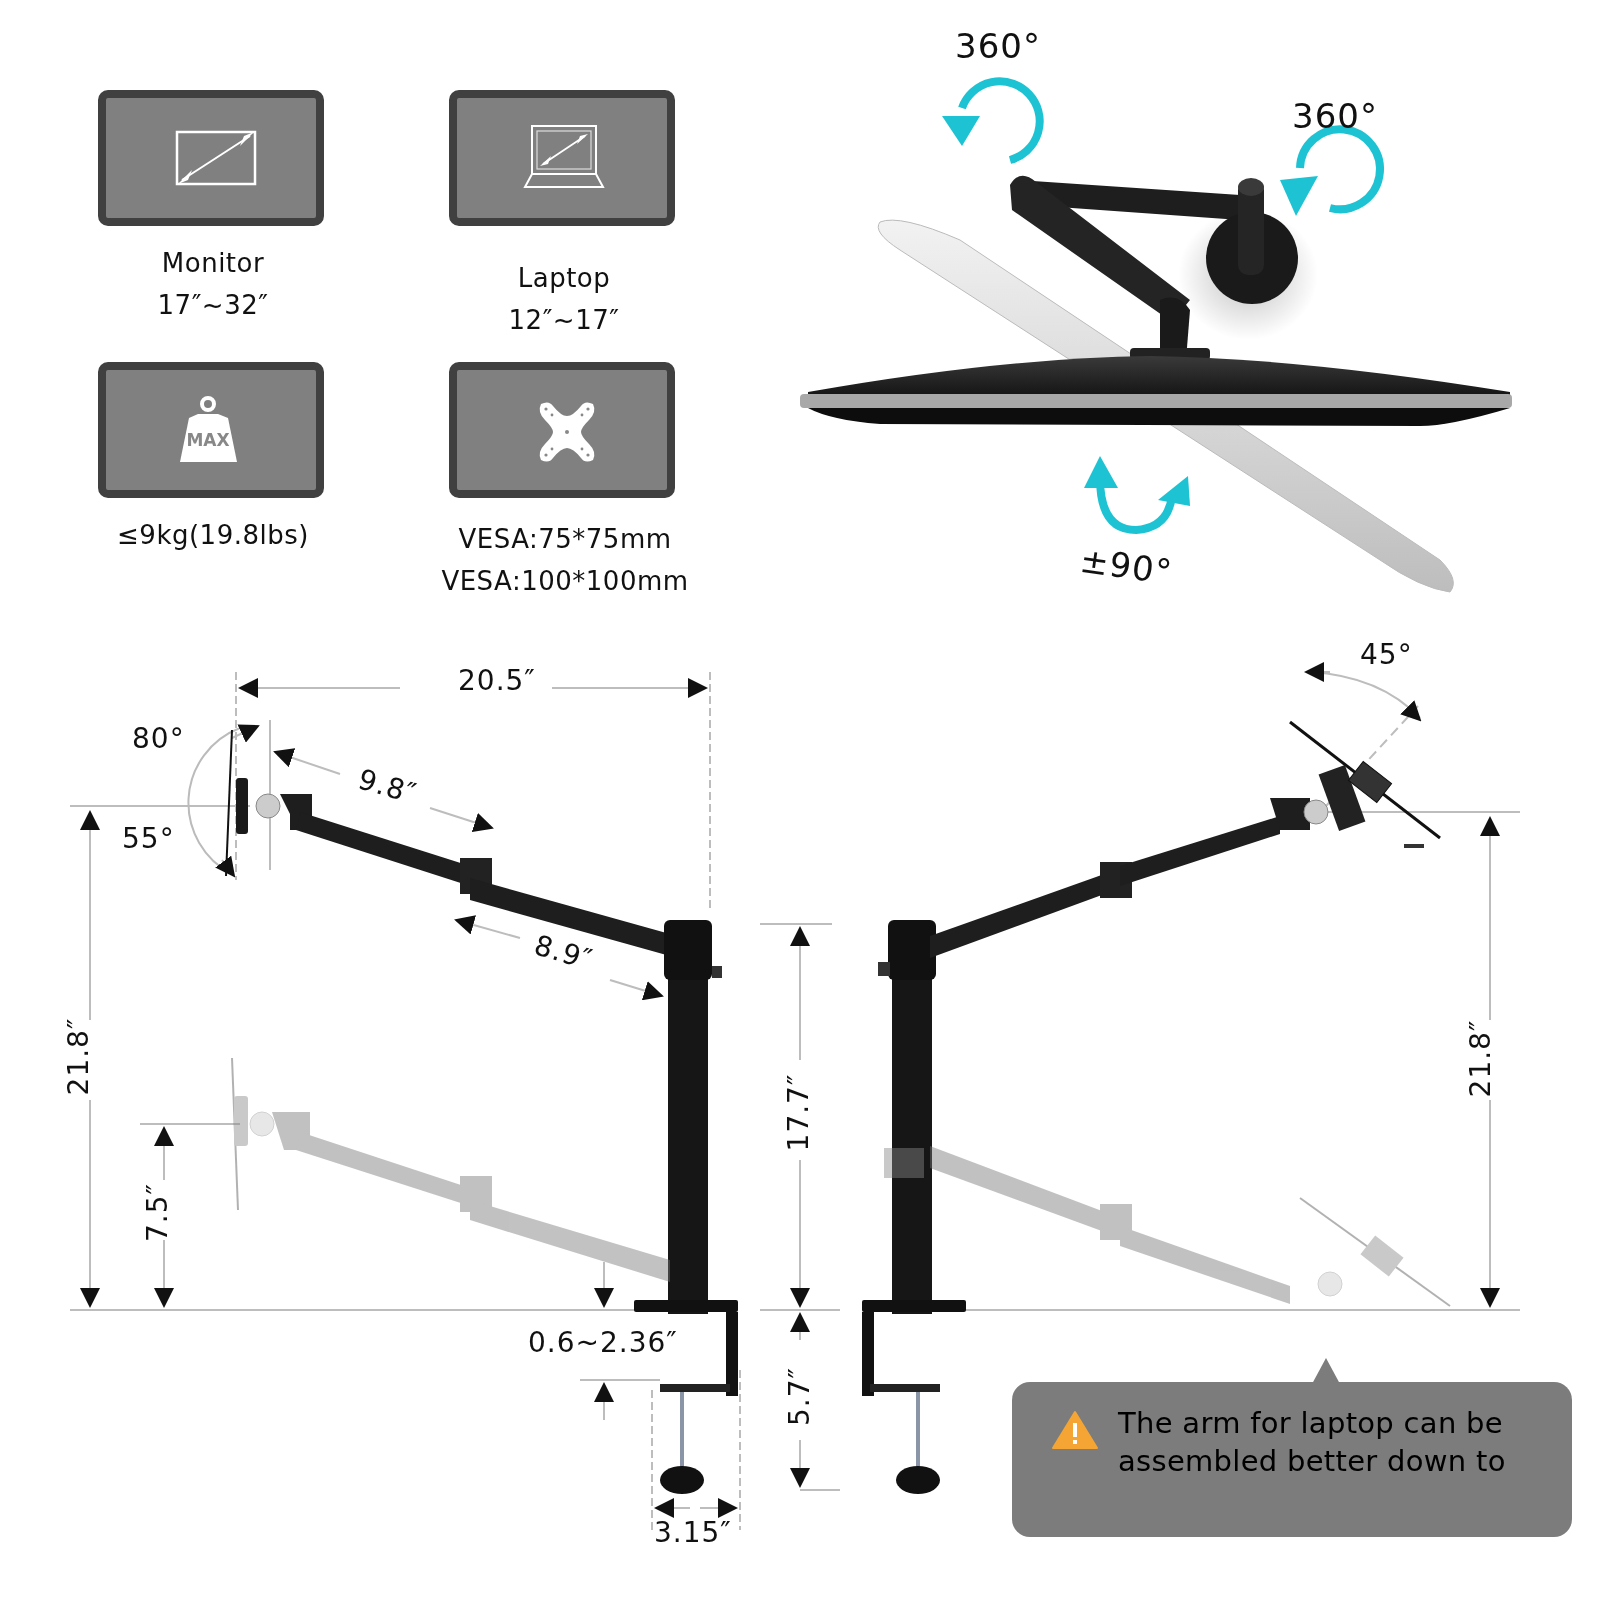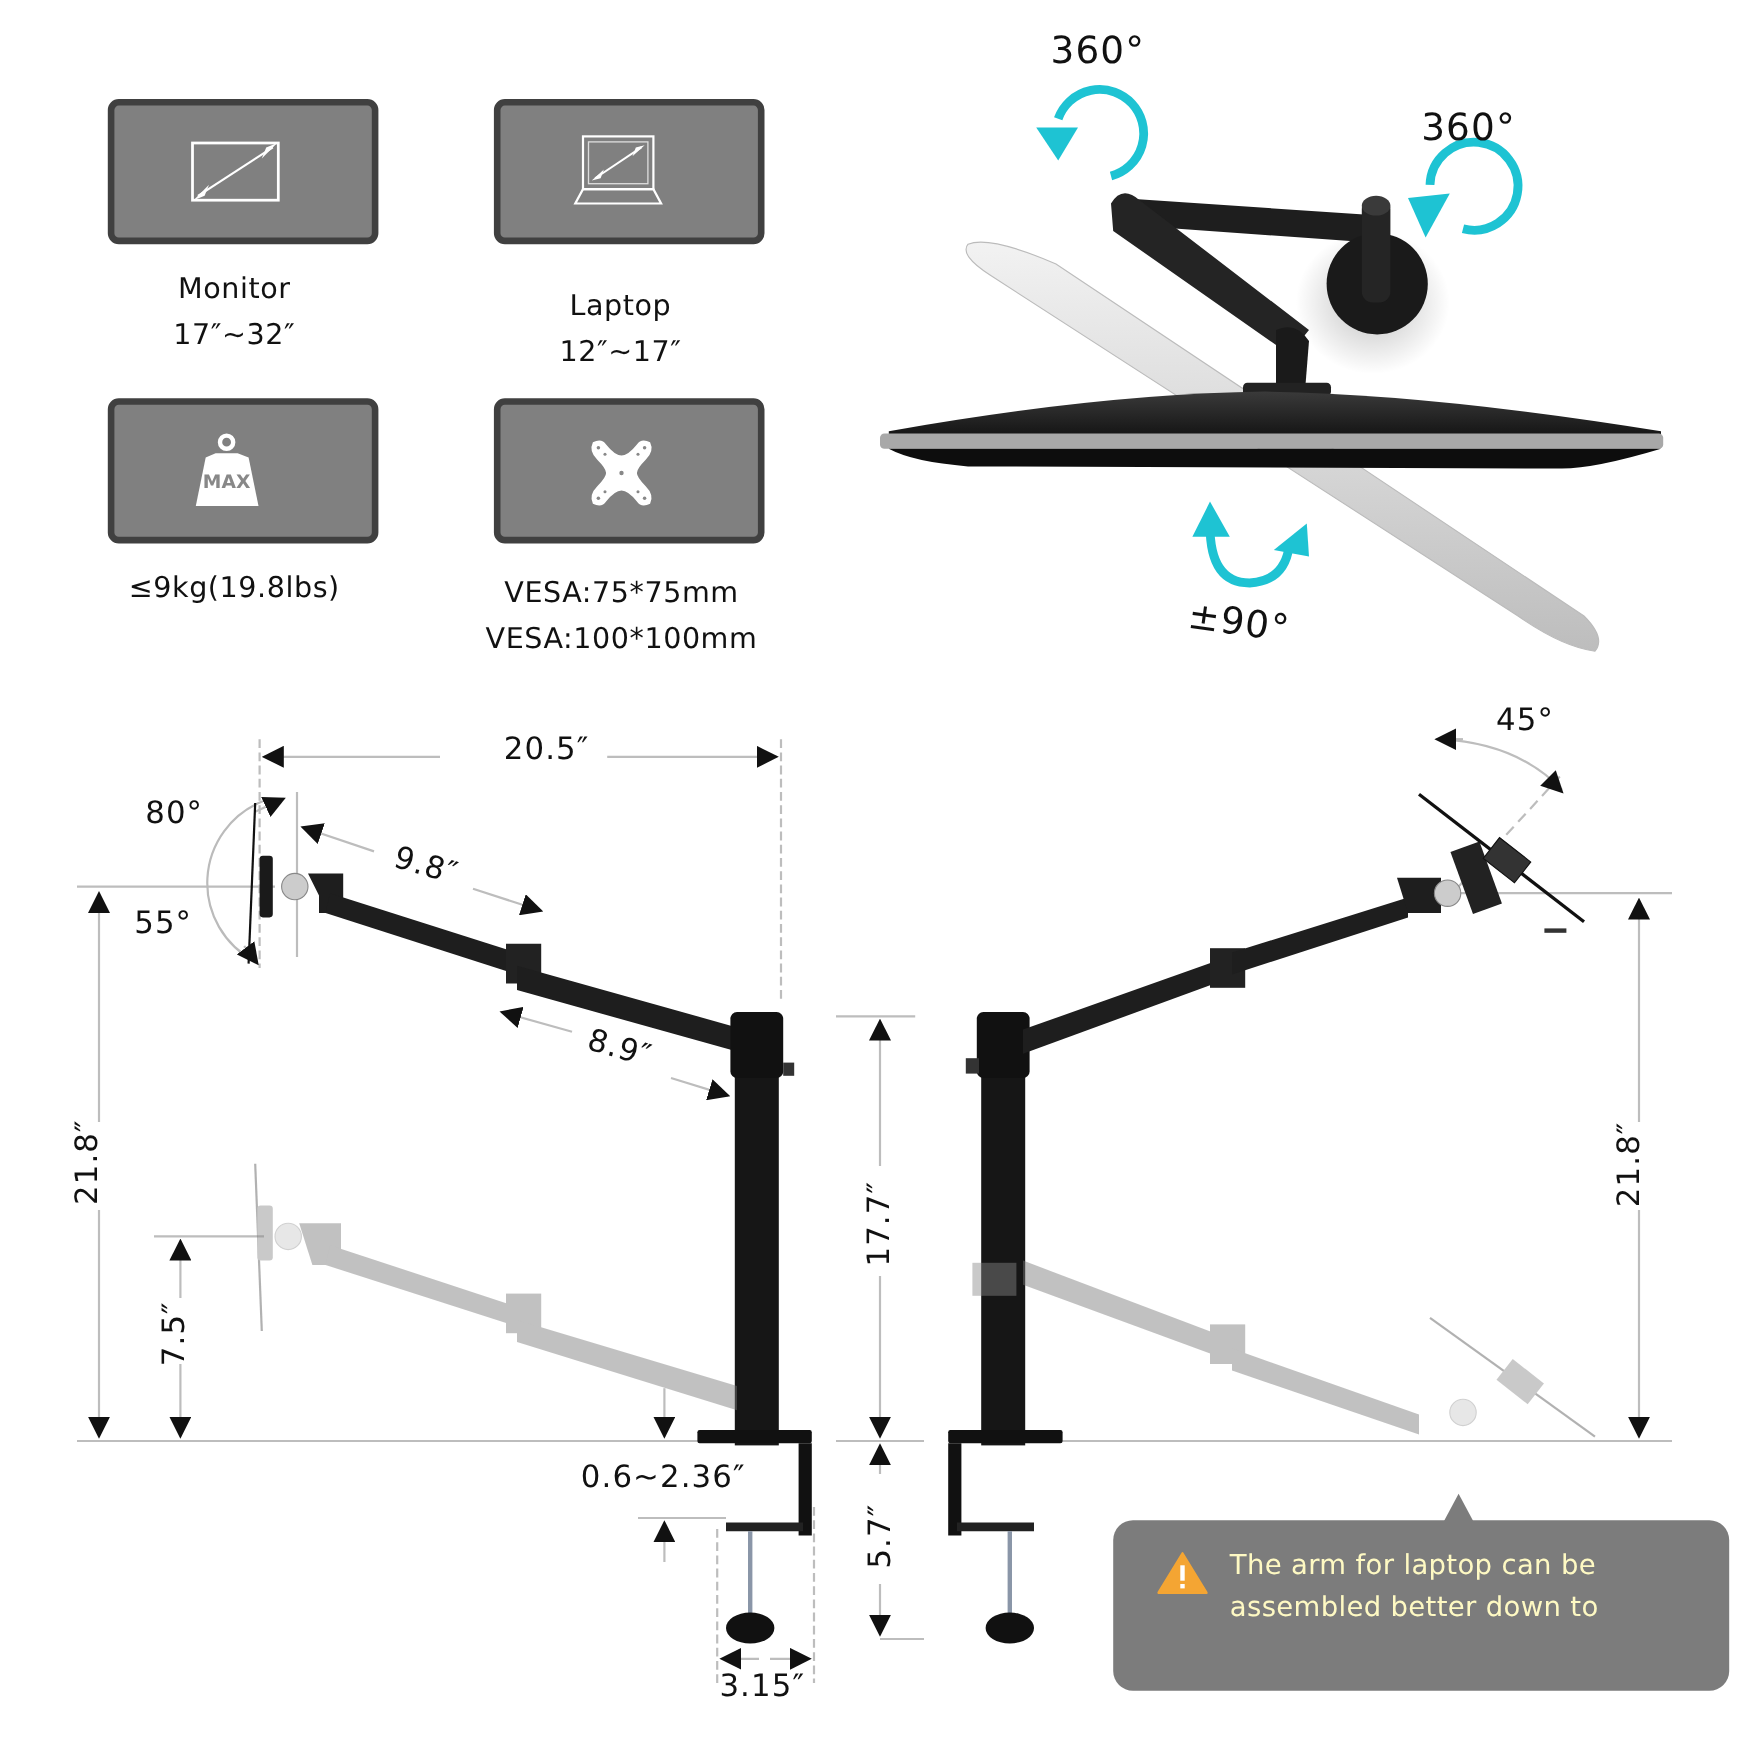--- a/index.html
+++ b/index.html
@@ -1,25 +1,25 @@
 <!DOCTYPE html>
 <html><head>
 <meta charset="utf-8">
 <style>
   html,body{margin:0;padding:0;background:#fff;}
   body{width:1600px;height:1600px;position:relative;overflow:hidden;font-family:"DejaVu Sans","Liberation Sans",sans-serif;color:#111;}
   .abs{position:absolute;}
-  .tile{position:absolute;width:210px;height:120px;background:#808080;border:6px solid #404040;border-radius:10px;box-sizing:content-box;padding-left:24px;}
+  .tile{position:absolute;width:210px;height:120px;background:#808080;border:8px solid #404040;border-radius:10px;box-sizing:content-box;}
   .tile svg{position:absolute;left:0;top:0;}
   .cap{position:absolute;text-align:center;font-size:26px;line-height:42px;color:#111;letter-spacing:0.5px;}
   .dim{position:absolute;font-size:28px;color:#111;white-space:nowrap;letter-spacing:1px;}
   .rot{transform-origin:center center;}
   .note{position:absolute;left:1012px;top:1382px;width:560px;height:155px;background:#7c7c7c;border-radius:18px;}
   .note-tip{position:absolute;left:1312px;top:1358px;width:0;height:0;border-left:14px solid transparent;border-right:14px solid transparent;border-bottom:26px solid #7c7c7c;}
-  .note-text{position:absolute;left:106px;top:22px;width:440px;color:#fef9c3;font-size:25px;line-height:38px;letter-spacing:0.3px;}
+  .note-text{position:absolute;left:106px;top:22px;width:440px;color:#000000;font-size:29px;line-height:38px;letter-spacing:0.3px;}
   .note-text span{display:block;white-space:nowrap;}
   .warn{position:absolute;left:40px;top:28px;}
   svg text{font-family:"DejaVu Sans","Liberation Sans",sans-serif;}
 </style>
 </head>
 <body>
 
 <div class="tile" style="left:98px;top:90px;">
   <svg width="210" height="120" viewBox="0 0 210 120">
     <rect x="71" y="34" width="78" height="52" fill="none" stroke="#fff" stroke-width="2.5"></rect>

